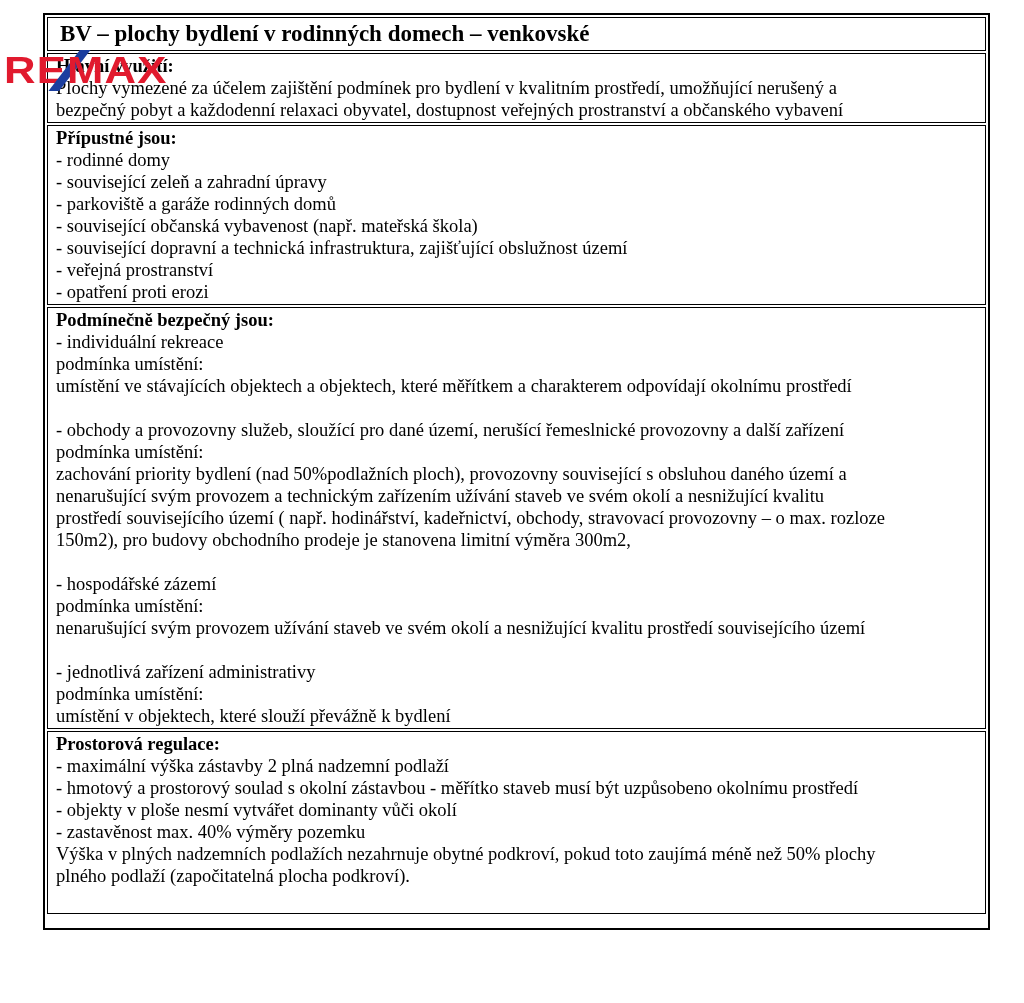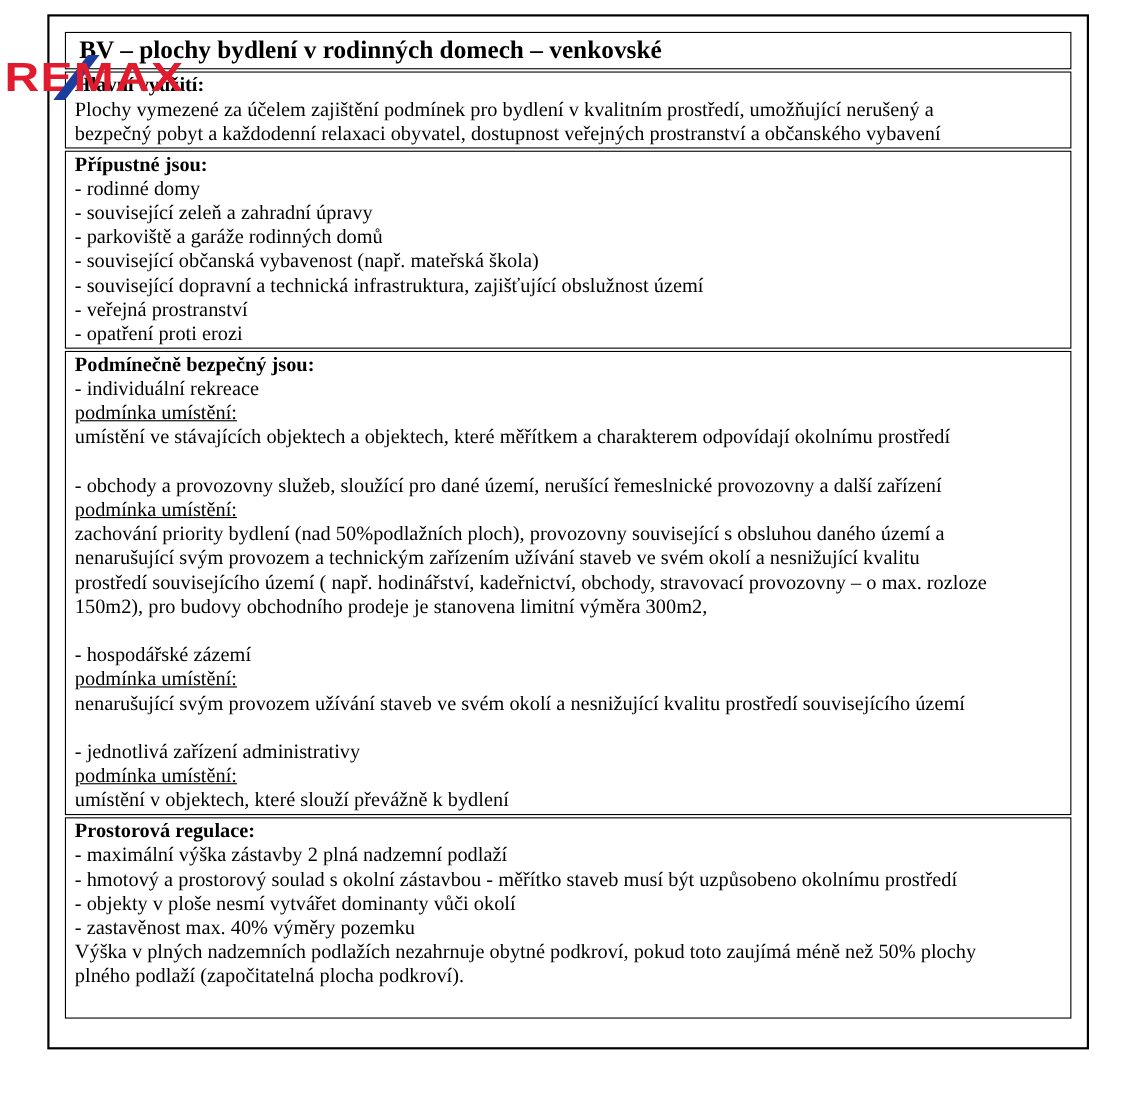--- a/index.html
+++ b/index.html
@@ -10,21 +10,21 @@
     color: #000;
     position: relative;
     overflow: hidden;
   }
   .doc {
     position: absolute;
     left: 43px; top: 13px;
     width: 947px;
     box-sizing: border-box;
     border: 2px solid #000;
-    padding: 14px;
+    padding: 2px;
     background: #fff;
   }
   .row {
     border: 1.5px solid #000;
     padding: 1px 8px;
     margin-bottom: 2px;
     background: #fff;
   }
   .row:last-child { margin-bottom: 12px; }
   .title-row {
@@ -38,21 +38,21 @@
     font-size: 18.5px;
     line-height: 22px;
     min-height: 22px;
   }
   .ln {
     font-size: 18.5px;
     line-height: 22px;
     min-height: 22px;
     white-space: nowrap;
   }
-  .u { text-decoration: underline; }
+  .u { }
   .row-last { padding-bottom: 26px; }
   
   .remax {
     position: absolute;
     left: 4px; top: 50px;
     transform: scaleX(1.18);
     transform-origin: left center;
     font-family: "Liberation Sans", sans-serif;
     font-weight: bold;
     font-size: 37px;

